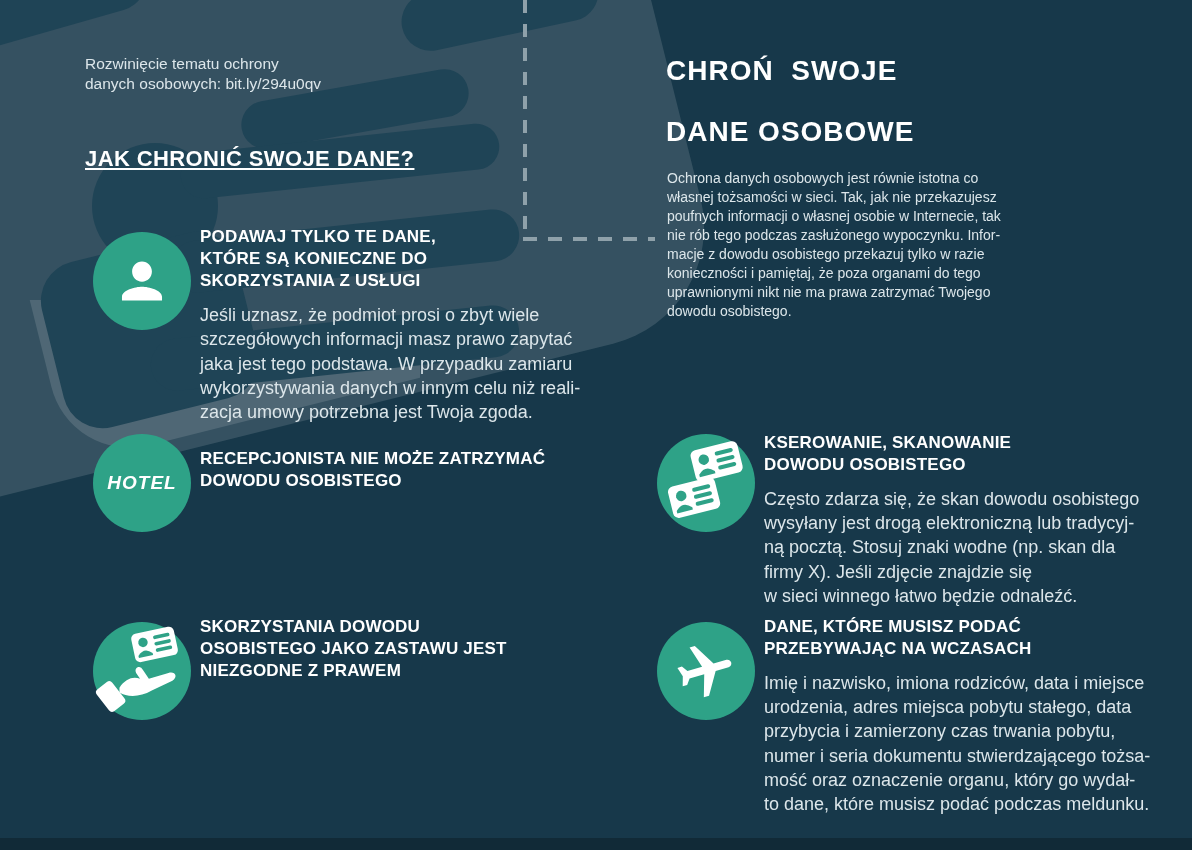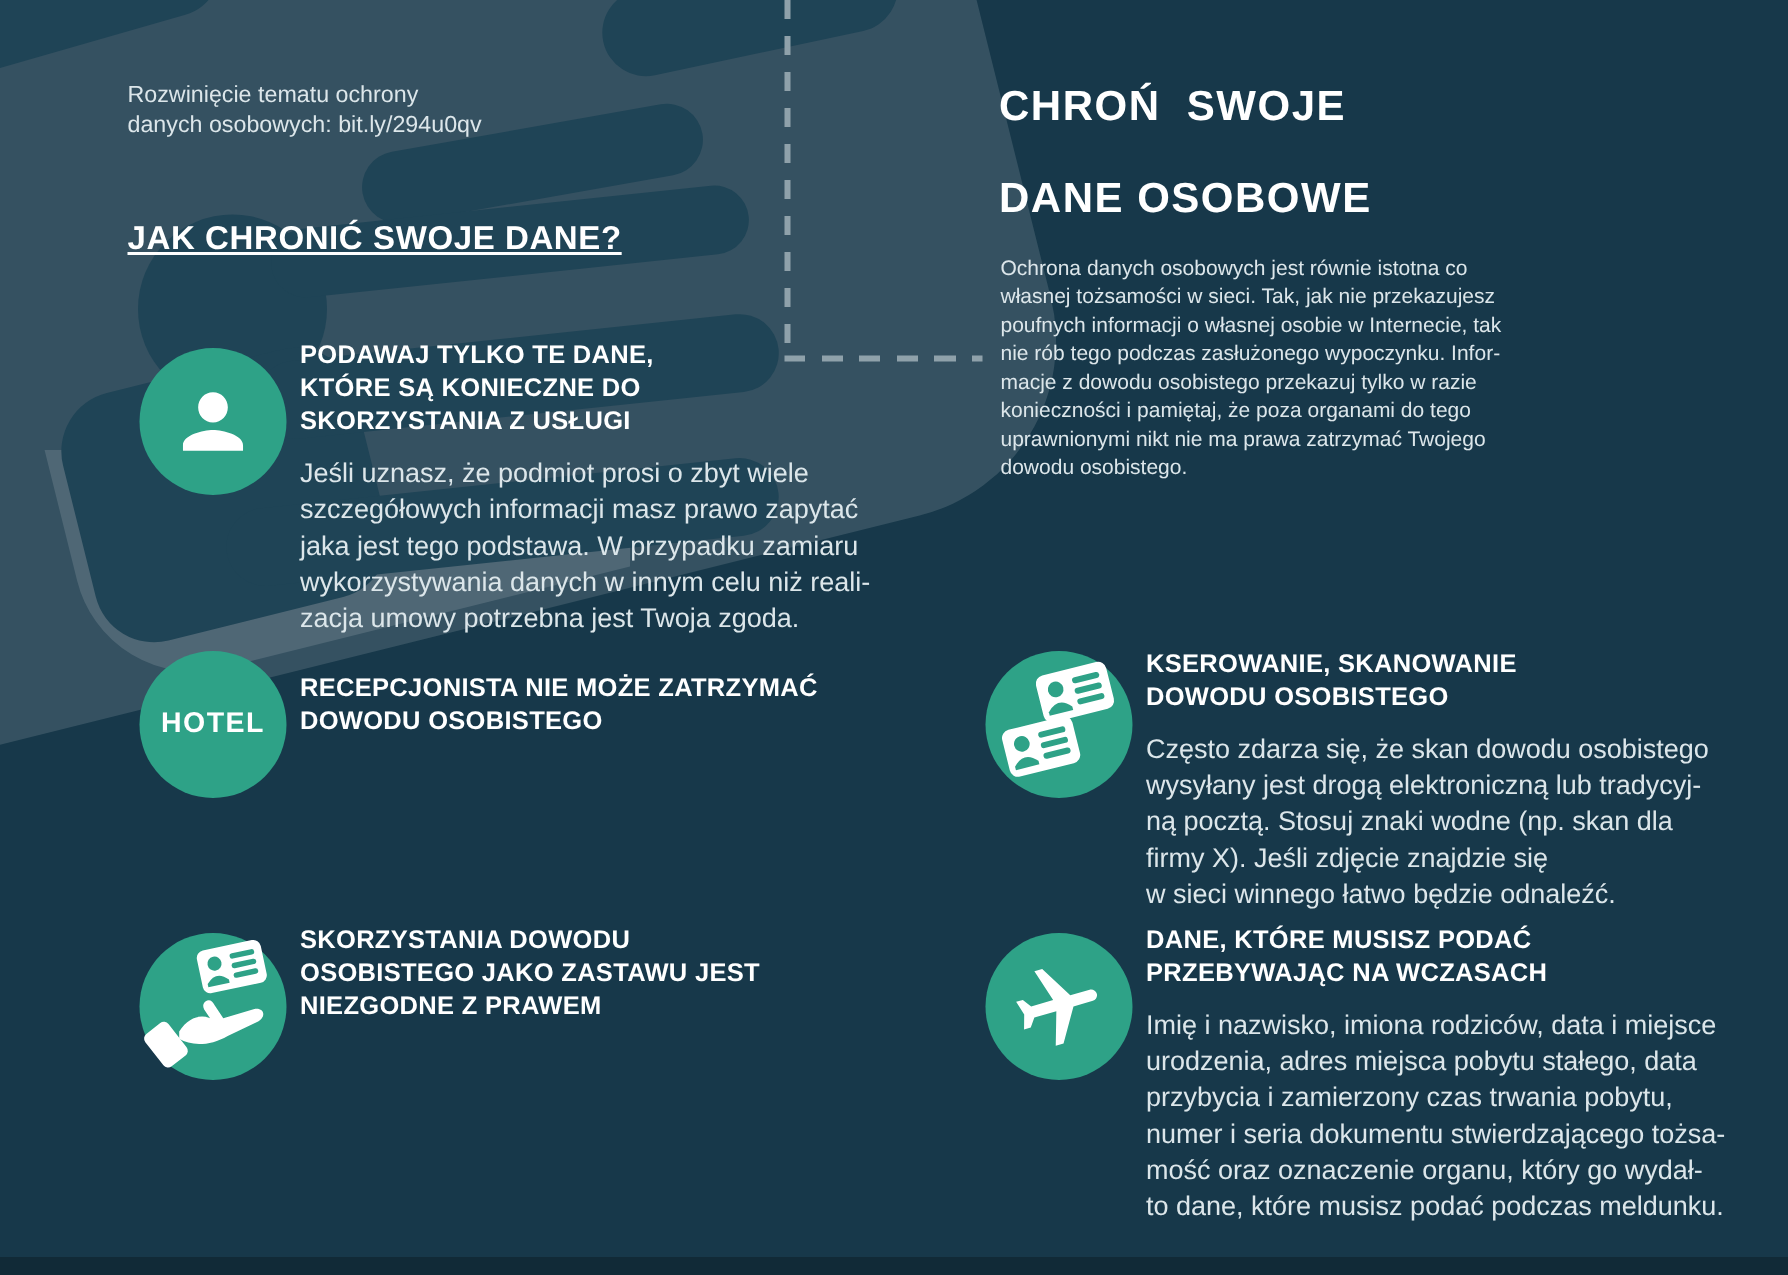--- a/index.html
+++ b/index.html
@@ -55,21 +55,21 @@
   }
   .intro{
     position:absolute; left:667px; top:169px; width:510px; font-size:14px;
     line-height:1.36; color:var(--text,#dce6ea);
   }
   .item{position:absolute;}
   .circle{
     position:absolute; width:98px; height:98px; border-radius:50%;
     background:var(--accent,#2ea287); display:flex; align-items:center; justify-content:center;
   }
-  .badge-text{font-size:19px; font-weight:700; letter-spacing:1px; color:#fff;}
+  .badge-text{font-size:19px; font-weight:700; letter-spacing:1px; color:#fff;font-style:italic;}
   .item-text{position:absolute;}
   .item-title{
     font-size:17px; line-height:1.3; font-weight:700; letter-spacing:.2px; color:#fff;
   }
   .item-body{
     margin-top:11px; font-size:18px; line-height:1.34; color:var(--text,#dce6ea);
   }
   .col-left .item-text{width:390px;}
   .col-right .item-text{width:432px;}
 </style>

